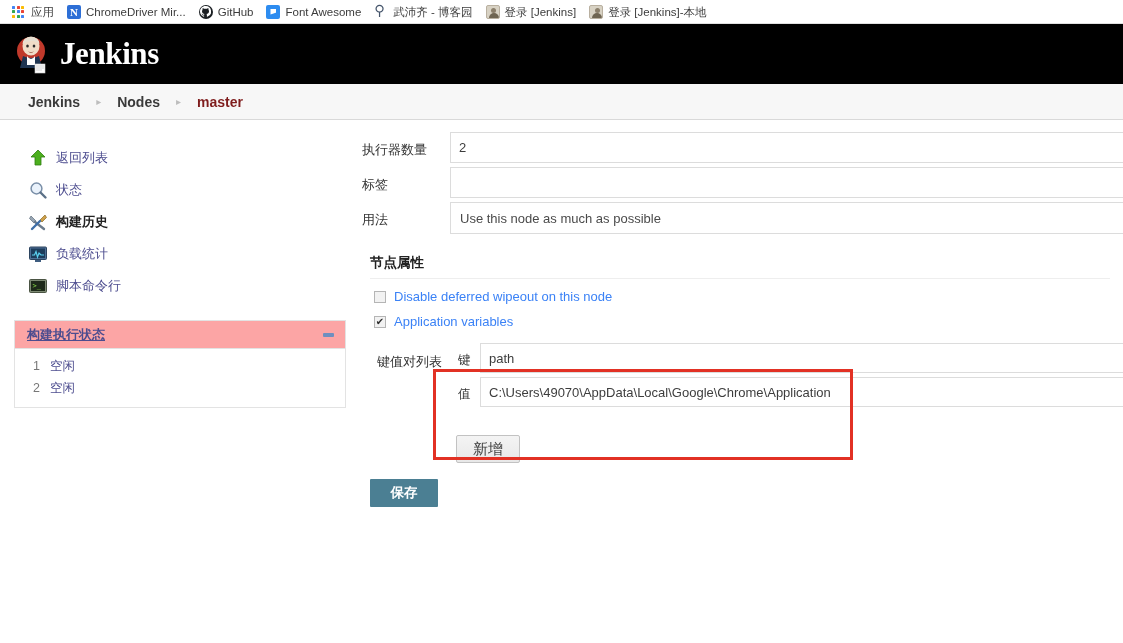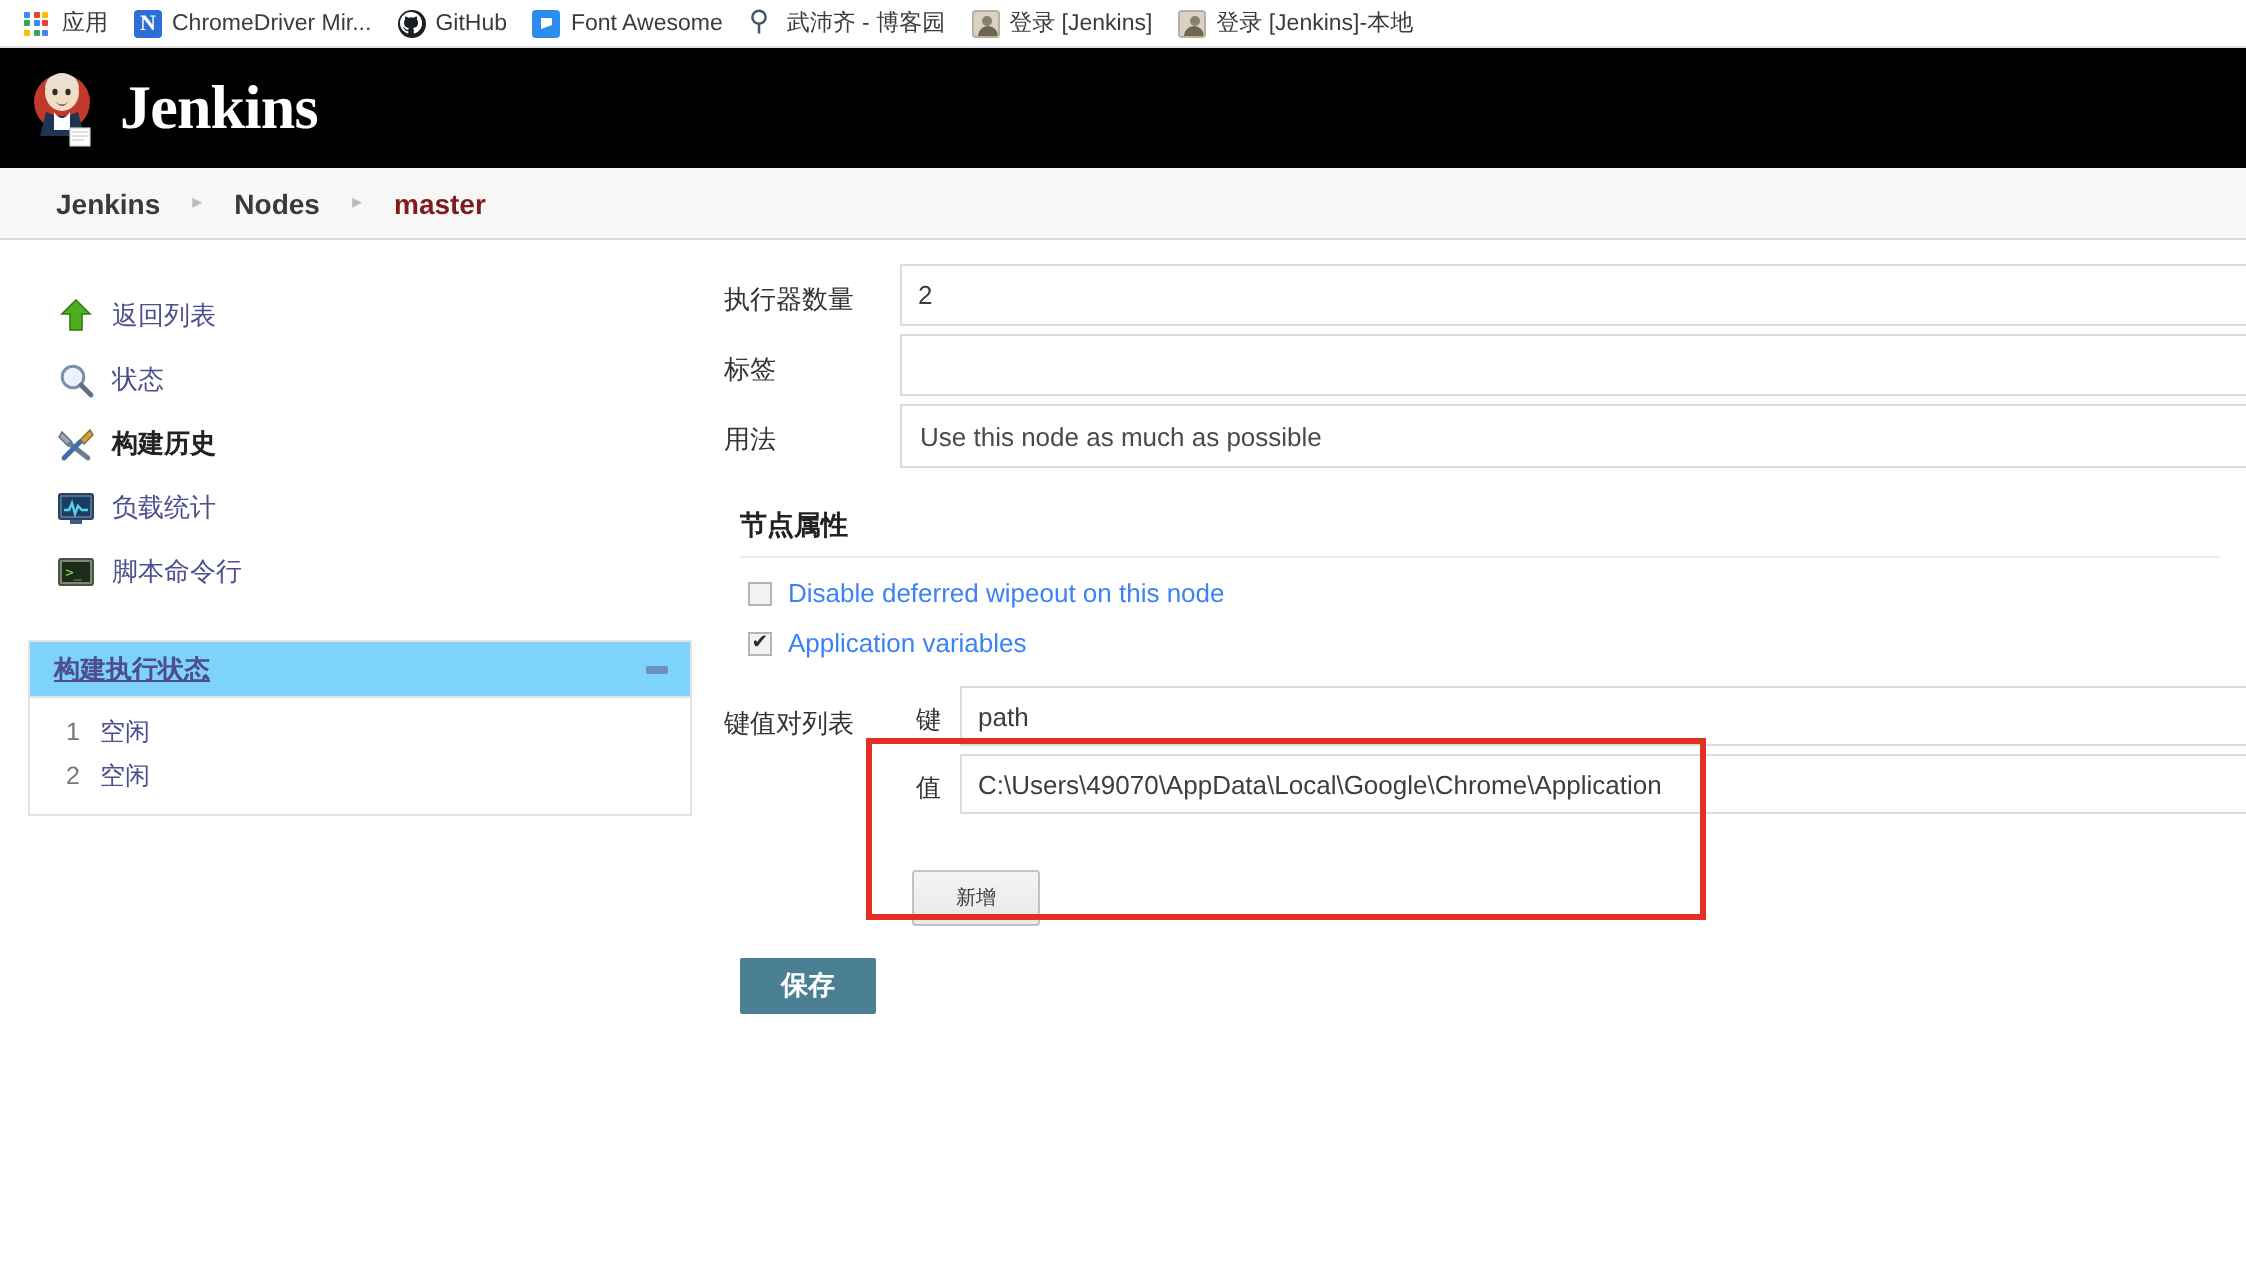--- a/index.html
+++ b/index.html
@@ -118,21 +118,21 @@
   .ico-terminal svg { width:20px; height:20px; }
 
   
   #executors-panel {
     margin: 22px 0 0 14px;
     width: 332px;
     border: 1px solid #e3e3e3;
     background: #ffffff;
   }
   #executors-head {
-    background: #7dd3fc;
+    background: #fca5a5;
     border-bottom: 1px solid #e3e3e3;
     height: 28px;
     display:flex; align-items:center; justify-content:space-between;
     padding: 0 10px 0 12px;
   }
   #executors-title {
     font-size: 13px; font-weight: bold; color: #4d4d8f;
     text-decoration: underline; cursor: pointer;
   }
   #executors-collapse {
@@ -195,21 +195,21 @@
     display:flex; align-items:center; justify-content:center;
     cursor:pointer;
   }
   .chk.checked:after {
     content: "\2714"; font-size: 10px; color: #2d2d2d; line-height: 10px;
   }
   .chk-label { font-size: 13px; color: #3b82f6; text-align: right; }
 
   
   #kv-block { display:flex; margin-top: 14px; }
-  #kv-outer-label { width: 88px; flex:0 0 88px; padding-right: 8px;
+  #kv-outer-label { width: 88px; flex:0 0 88px; text-align:right; padding-right: 8px;
      font-size: 13px; color:#333; padding-top: 10px; }
   #kv-rows { flex:1 1 auto; }
   .kv-row { display:flex; align-items:flex-start; margin-bottom: 4px; }
   .kv-label { width: 30px; flex:0 0 30px; font-size: 12.5px; color:#333;
      text-align:left; padding-top: 9px; padding-left: 8px; }
   .kv-input {
     height: 30px; width: 740px;
     border: 1px solid #dcdcdc; background:#fff;
     font-size: 13px; color:#3d3d3d; padding: 0 8px;
     font-family:"Liberation Sans", sans-serif; outline:none;
@@ -224,21 +224,21 @@
     pointer-events: none;
   }
 
   
   #add-btn-wrap { margin: 24px 0 0 94px; }
   #add-button {
     min-width: 64px; height: 28px;
     background: linear-gradient(#f4f4f4, #e8e8e8);
     border: 1px solid #c2c2c2;
     border-radius: 2px;
-    font-size: 10px; color: #3d3d3d;
+    font-size: 15px; color: #3d3d3d;
     font-family:"Liberation Sans", sans-serif;
     cursor: pointer;
     padding: 0 14px;
   }
   #save-btn-wrap { margin: 16px 0 0 8px; }
   #save-button {
     width: 68px; height: 28px;
     background: #4b7f93;
     border: none; border-radius: 1px;
     color: #ffffff; font-size: 13.5px; font-weight: bold;

